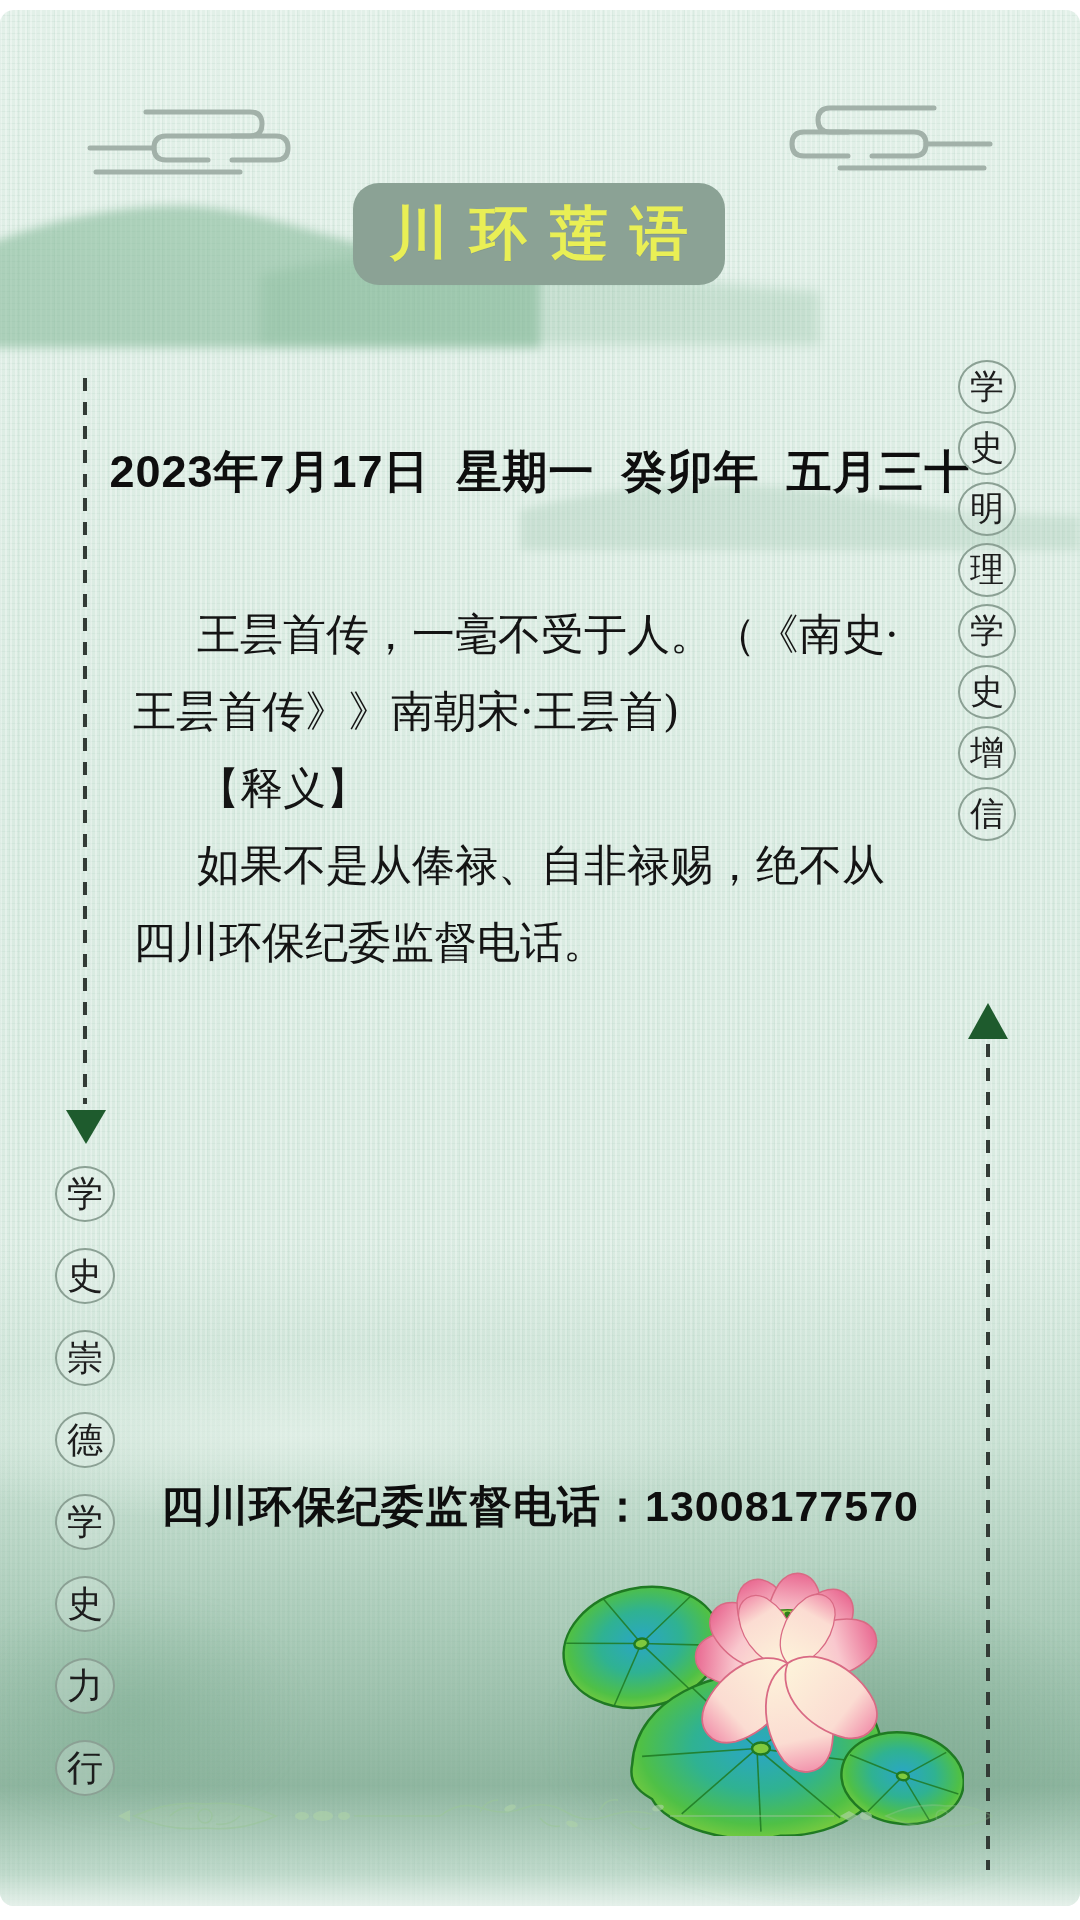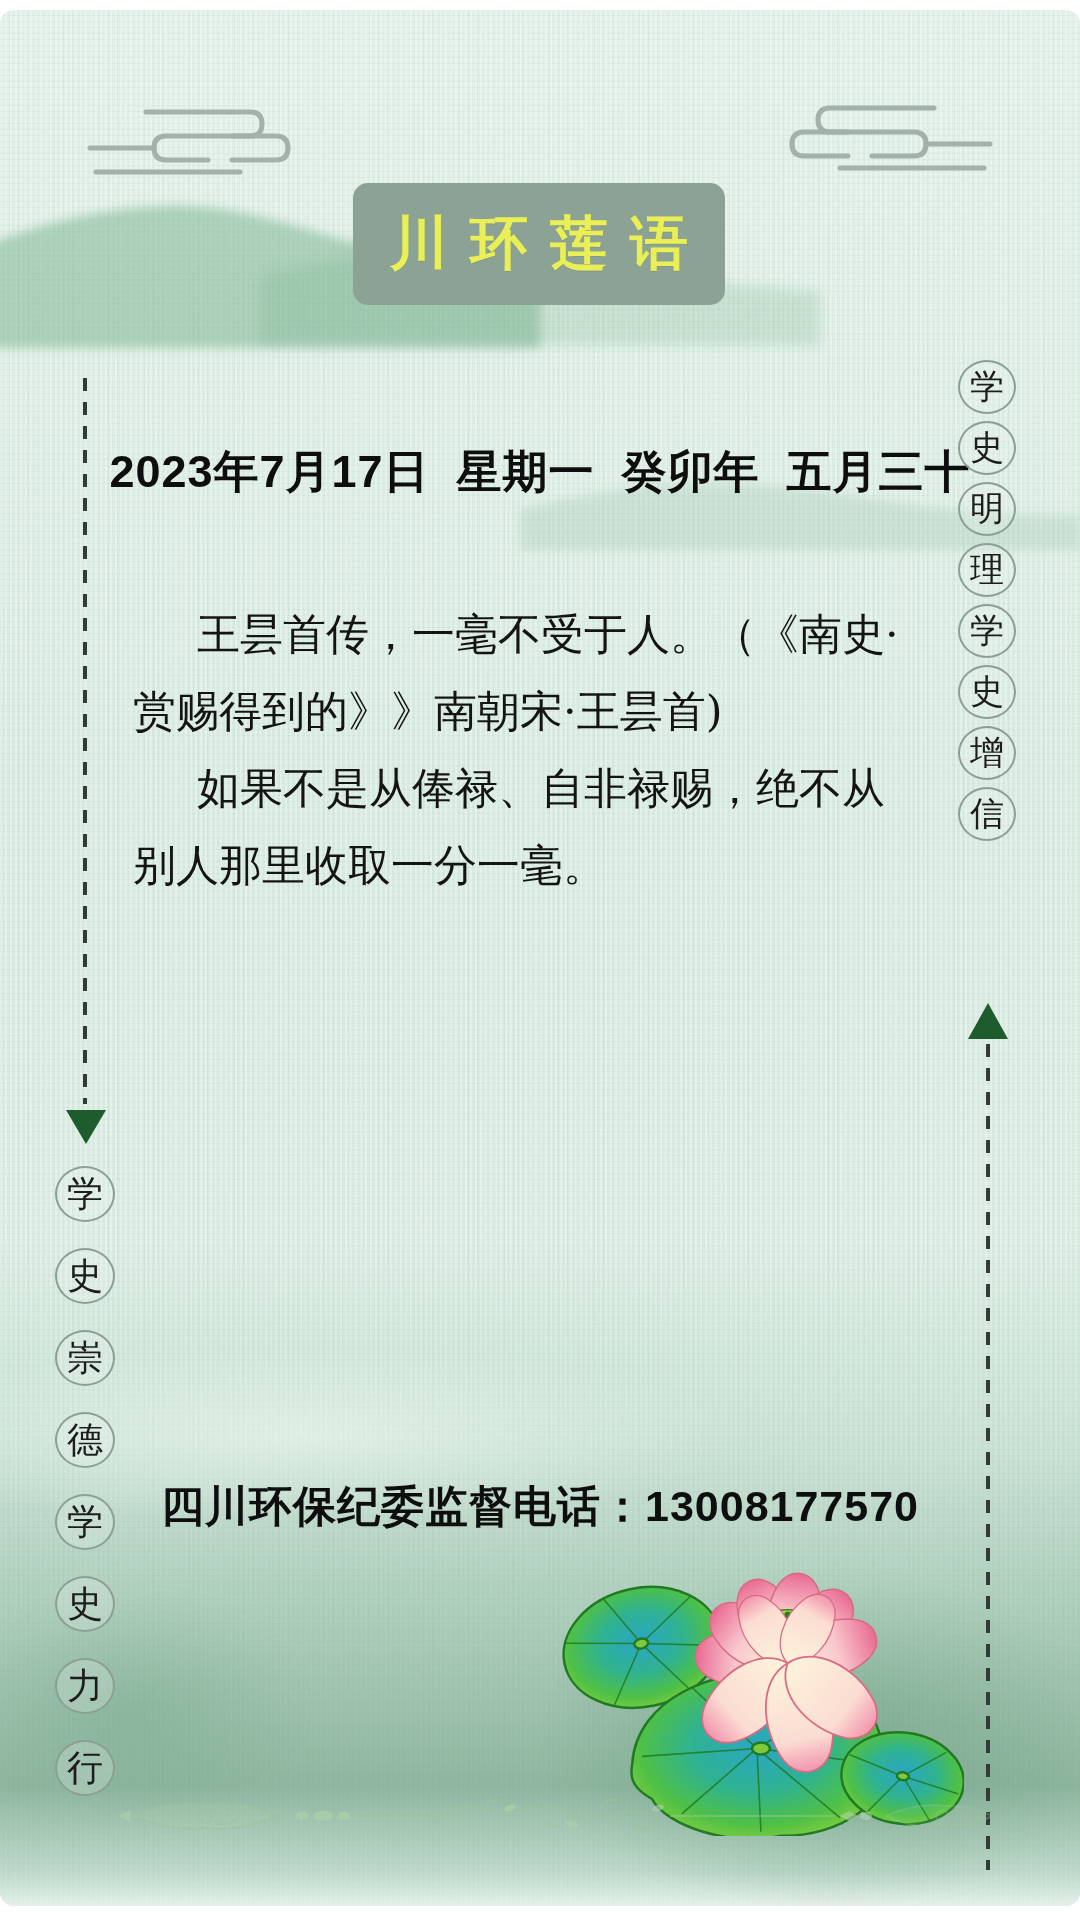--- a/index.html
+++ b/index.html
@@ -42,22 +42,22 @@
     position:absolute;left:-80px;top:1560px;width:420px;height:280px;
     background:radial-gradient(55% 55% at 50% 50%, rgba(118,168,140,.42), rgba(118,168,140,0) 75%);
     filter:blur(10px);
   }
   .mist-band{
     position:absolute;left:0;top:1340px;width:1080px;height:170px;
     background:radial-gradient(55% 70% at 28% 50%, rgba(240,248,243,.55), rgba(240,248,243,0) 75%);
   }
   
   .title-box{
-    position:absolute;left:353px;top:173px;width:372px;height:122px;
-    background:#8ba295;border-radius:15px;
+    position:absolute;left:353px;top:173px;width:372px;height:102px;
+    background:#8ba295;border-radius:26px;
     display:flex;align-items:center;justify-content:center;
   }
   .title-text{
     color:#e9ef55;font-size:58px;font-weight:bold;
     letter-spacing:22px;padding-left:22px;
     font-family:"DejaVu Sans","Liberation Sans",sans-serif;
     text-shadow:0 1px 0 rgba(0,0,0,.06);
   }
   
   .date-line{
@@ -166,23 +166,24 @@
     </div>
 
     <div class="title-box">
       <span class="title-text">川环莲语</span>
     </div>
 
     <div class="date-line">2023年7月17日  星期一  癸卯年  五月三十</div>
 
     <div class="quote">
       <div class="qline indent">王昙首传，一毫不受于人。（《南史·</div>
-      <div class="qline">赏赐得到的》》南朝宋·王昙首)</div>
+      <div class="qline">王昙首传》》南朝宋·王昙首)</div>
+      <div class="qline indent">【释义】</div>
       <div class="qline indent">如果不是从俸禄、自非禄赐，绝不从</div>
-      <div class="qline">别人那里收取一分一毫。</div>
+      <div class="qline">四川环保纪委监督电话。</div>
     </div>
 
     <div class="vcol vcol-right">
       <div class="vc">学</div>
       <div class="vc">史</div>
       <div class="vc">明</div>
       <div class="vc">理</div>
       <div class="vc">学</div>
       <div class="vc">史</div>
       <div class="vc">增</div>

